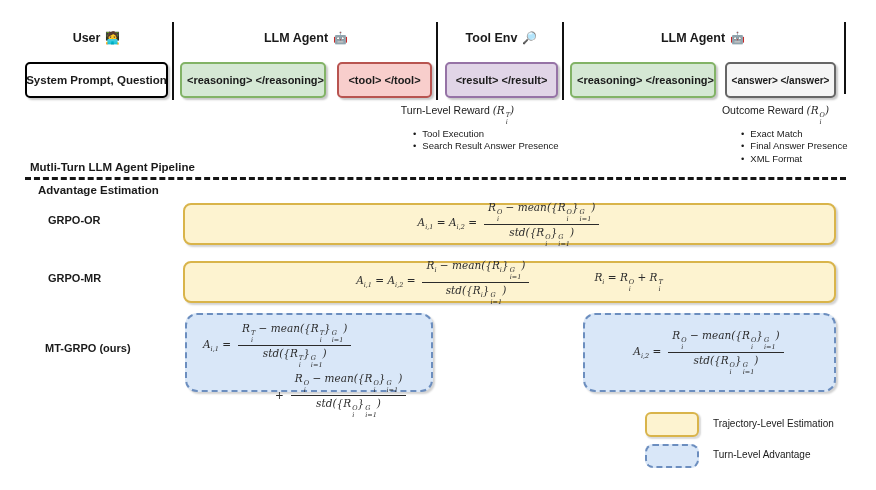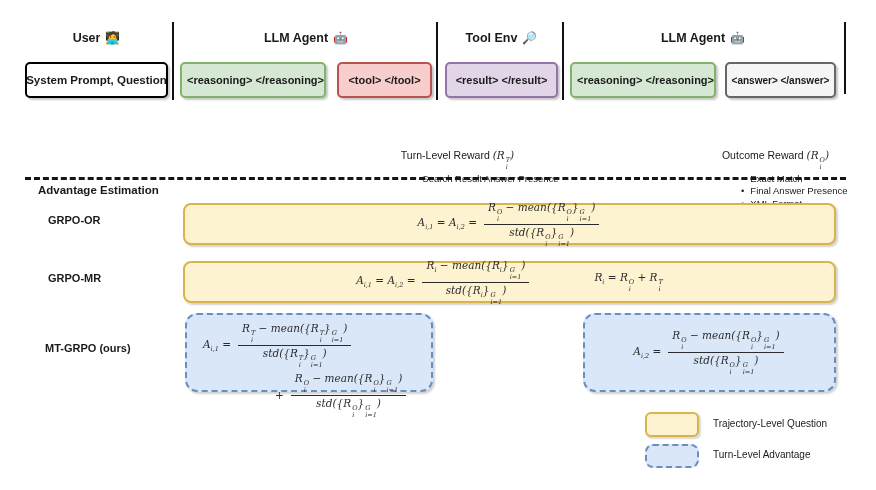--- a/index.html
+++ b/index.html
@@ -17,21 +17,21 @@
         border-radius:5px;font-weight:bold;font-size:11px;white-space:nowrap;
         box-shadow:2px 2px 2px rgba(0,0,0,0.22);box-sizing:border-box;}
   .pbox.white{background:#ffffff;border:2.5px solid #000;}
   .pbox.green{background:#d5e8d4;border:2px solid #82b366;justify-content:flex-end;}
   .pbox.red{background:#f8cecc;border:2px solid #b85450;text-align:right;}
   .pbox.purple{background:#e1d5e7;border:2px solid #9673a6;}
   .pbox.gray{background:#f5f5f5;border:2px solid #666666;}
 
   
   .reward{font-size:10.5px;}
-  .reward .rtitle{text-align:center;white-space:nowrap;margin-top:45px;}
+  .reward .rtitle{text-align:center;white-space:nowrap;}
   .reward ul{margin:2px 0 0 0;padding:0;list-style:none;font-size:9.5px;}
   .reward li{line-height:12.3px;white-space:nowrap;}
   .reward li::before{content:"•";margin-right:6px;}
 
   .pipe-label{font-weight:bold;font-size:11.5px;white-space:nowrap;}
   .dashline{height:0;border-top:3px dashed #151515;}
 
   .row-label{font-size:11px;font-weight:bold;white-space:nowrap;}
 
   
@@ -105,38 +105,40 @@
   </div>
 
   <div class="abs reward" style="left:345px;top:104px;width:225px;">
     <div class="rtitle">
       <span>Turn-Level Reward </span><span class="math">(R<span class="ss">
             <span>T</span>
             <span>i</span>
           </span>)</span>
     </div>
     <ul style="margin-left:68px;">
+      <li>Tool Execution</li>
       <li>Search Result Answer Presence</li>
     </ul>
   </div>
 
   <div class="abs reward" style="left:663px;top:104px;width:225px;">
     <div class="rtitle">
       <span>Outcome Reward </span><span class="math">(R<span class="ss">
             <span>O</span>
             <span>i</span>
           </span>)</span>
     </div>
     <ul style="margin-left:78px;">
       <li>Exact Match</li>
       <li>Final Answer Presence</li>
       <li>XML Format</li>
     </ul>
   </div>
 
+  <div class="abs pipe-label" style="left:30px;top:161px;">Mutli-Turn LLM Agent Pipeline</div>
   <div class="abs dashline" style="left:25px;top:177px;width:821px;"></div>
   <div class="abs pipe-label" style="left:38px;top:184px;">Advantage Estimation</div>
 
   <div class="abs row-label" style="left:48px;top:214px;">GRPO-OR</div>
   <div class="abs adv-yellow" style="left:183px;top:203px;width:653px;height:42px;">
     <div class="frow math">
       <span>A<sub>i,1</sub> = A<sub>i,2</sub> =</span>
       <span class="frac">
         <span class="fpart top">R<span class="ss">
               <span>O</span>
@@ -251,17 +253,17 @@
               <span>i</span>
             </span>}<span class="ss">
               <span>G</span>
               <span>i=1</span>
             </span>)</span>
       </span>
     </div>
   </div>
 
   <div class="abs legend-swatch-yellow" style="left:645px;top:412px;width:54px;height:25px;"></div>
-  <div class="abs legend-label" style="left:713px;top:418px;">Trajectory-Level Question</div>
+  <div class="abs legend-label" style="left:713px;top:418px;">Trajectory-Level Estimation</div>
   <div class="abs legend-swatch-blue" style="left:645px;top:444px;width:54px;height:24px;"></div>
   <div class="abs legend-label" style="left:713px;top:449px;">Turn-Level Advantage</div>
 
 </div>
 
 </body></html>

